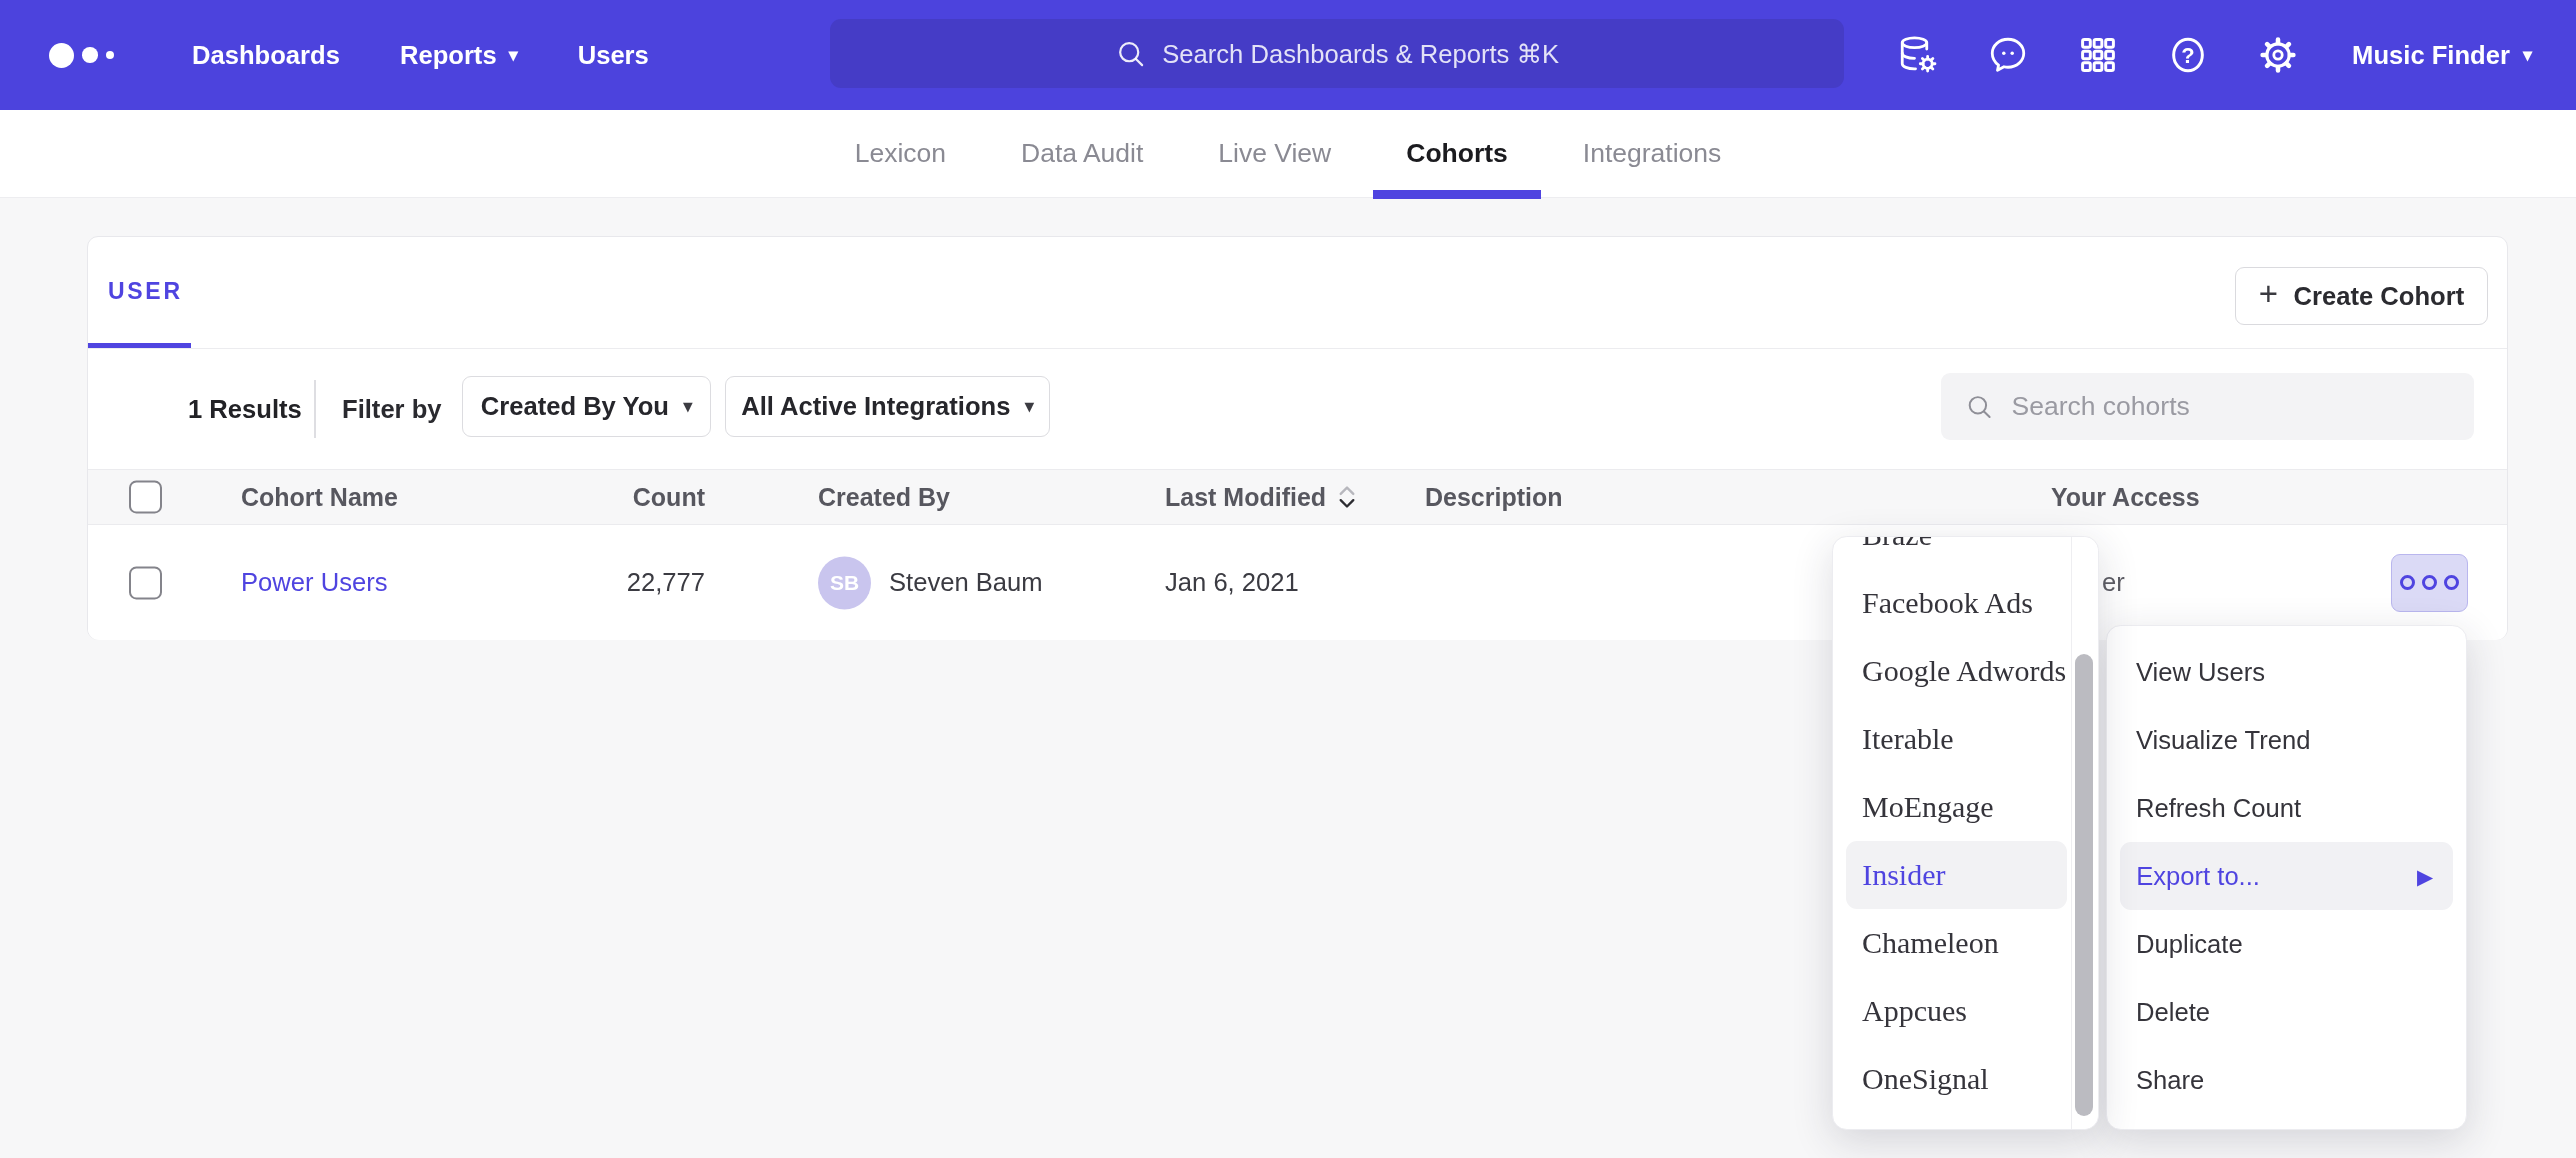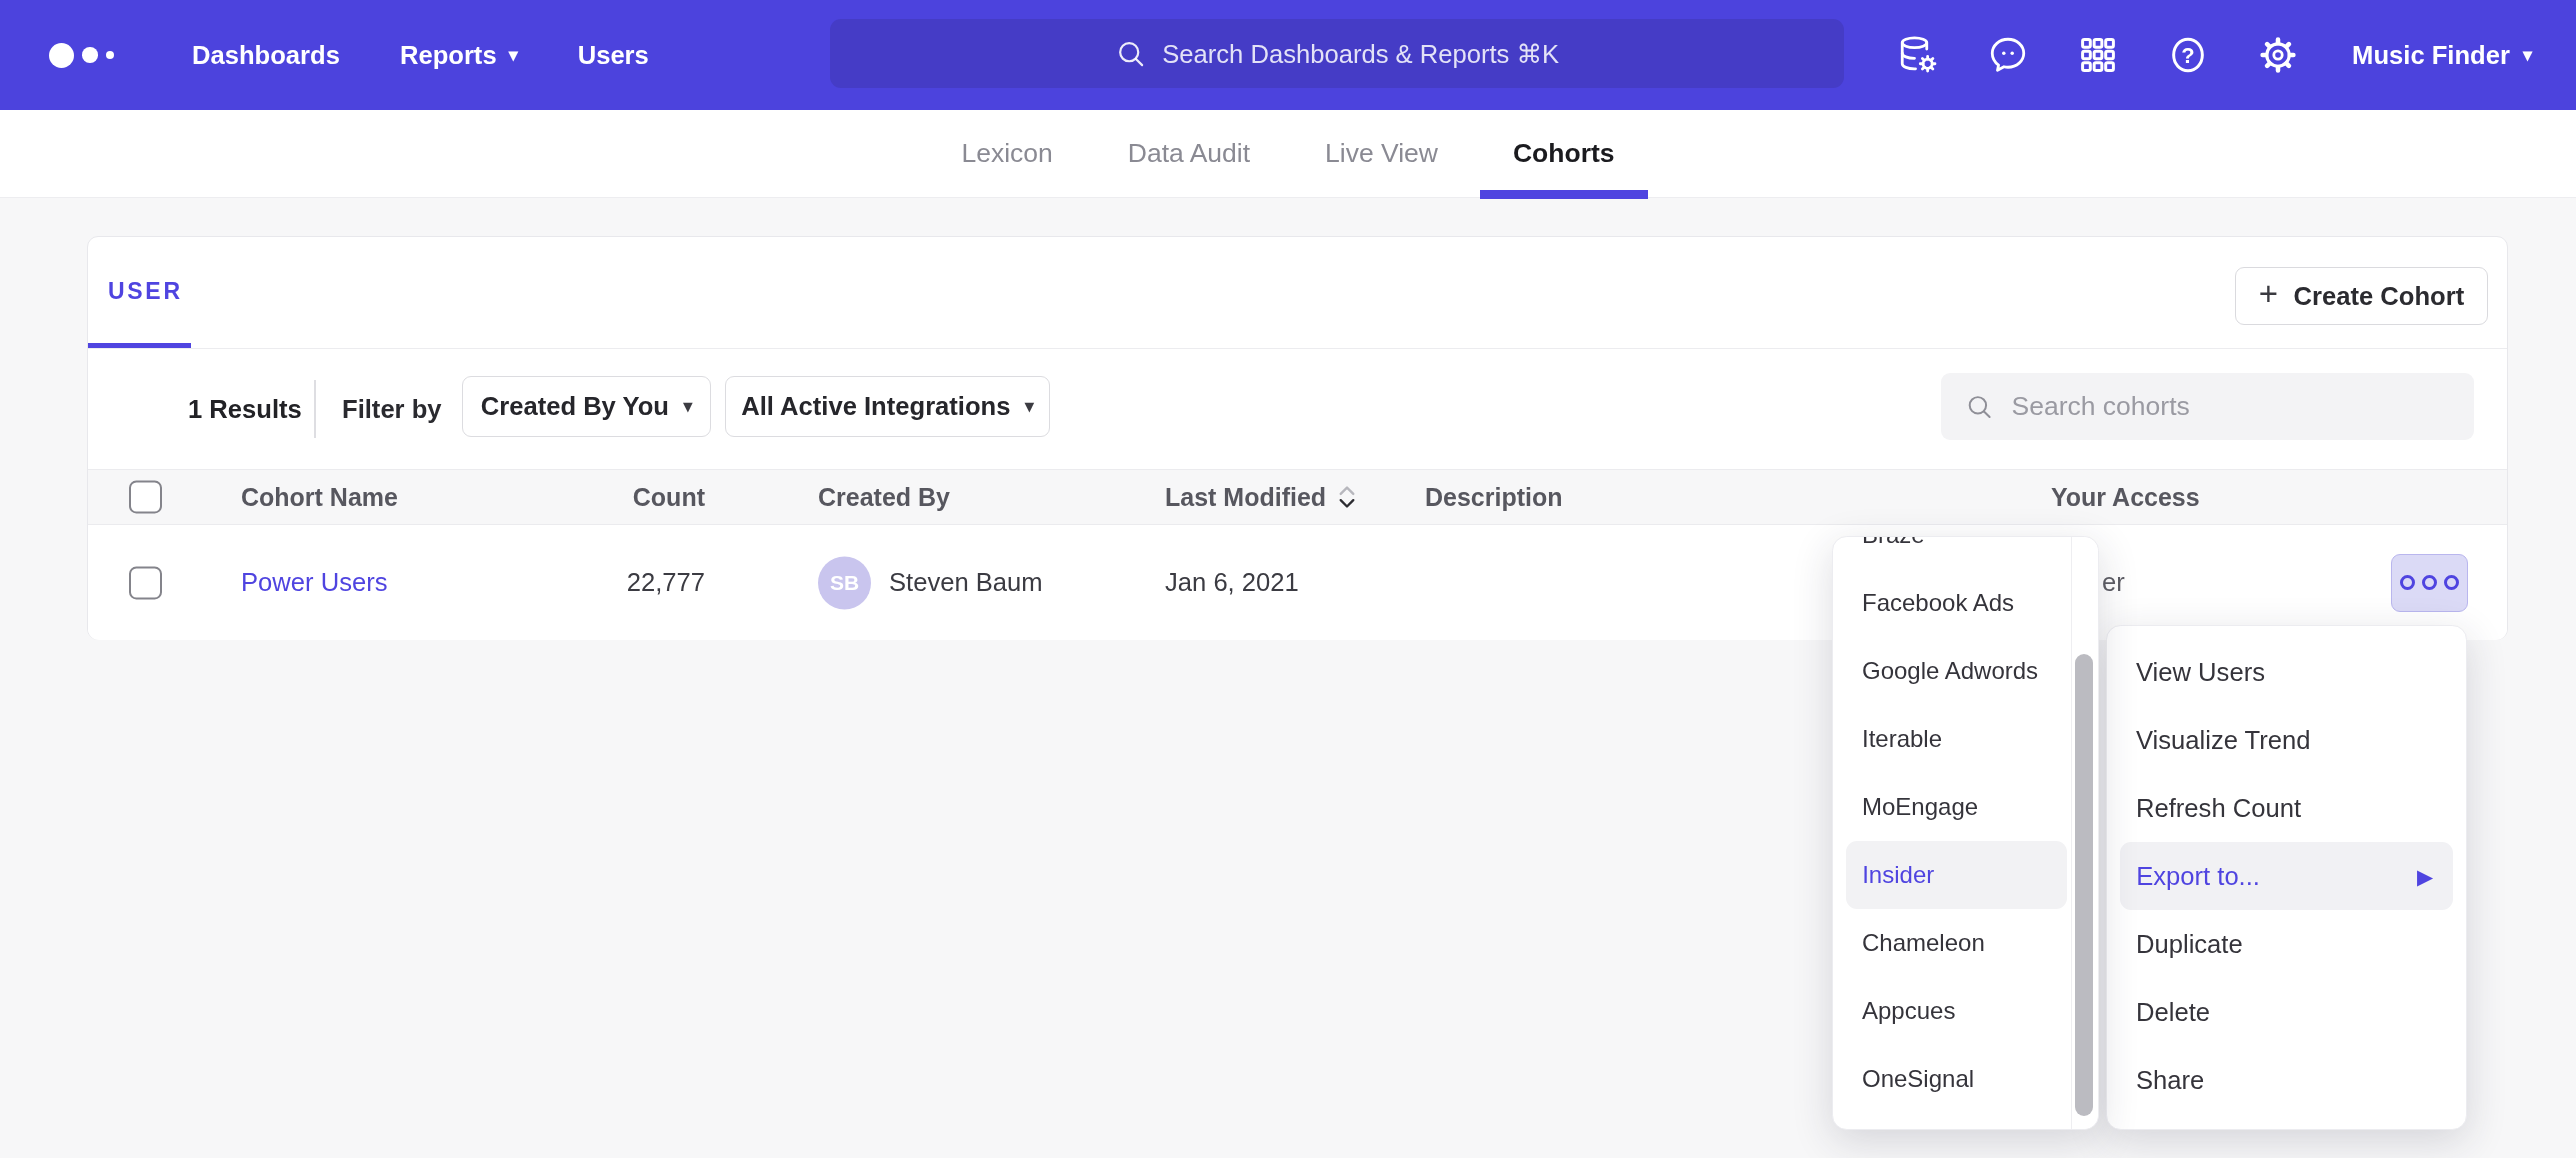--- a/index.html
+++ b/index.html
@@ -79,22 +79,22 @@
   .dots-btn { position: absolute; left: 2303px; top: 50%; transform: translateY(-50%); width: 77px; height: 58px;
               background: #dbdaf6; border: 1.8px solid #b9b6ee; border-radius: 9px; display: flex; align-items: center;
               justify-content: center; gap: 6.4px; cursor: pointer; }
   .ring { width: 15.5px; height: 15.5px; border: 3.7px solid #4f44e0; border-radius: 50%; }
 
   
   .menu { position: absolute; background: #fff; border: 0.9px solid #ececf0; border-radius: 14.6px;
           box-shadow: 0 11px 40px rgba(35,35,60,.16); }
   .submenu { left: 1832px; top: 536px; width: 267px; height: 594px; overflow: hidden; z-index: 6; }
   .submenu .list { position: absolute; left: 0; top: 0; right: 27px; bottom: 0; overflow: hidden; }
-  .mi { height: 68px; display: flex; align-items: center; padding: 0 11px 0 29px; font-size: 24px;
-        color: #35343b; cursor: pointer; white-space: nowrap; }
+  .mi { height: 68px; display: flex; align-items: center; padding: 0 11px 0 29px; font-size: 30px;
+        color: #35343b; cursor: pointer; white-space: nowrap; font-family: Liberation Serif, serif; }
   .mi.clip { margin-top: -36px; }
   .mi.hl { background: #f2f2f4; border-radius: 11px; margin: 0 3.7px 0 12.8px; padding-left: 16.4px; color: #4f44e0; }
   .scroll-gutter { position: absolute; top: 0; right: 0; bottom: 0; width: 27px; border-left: 0.9px solid #eeeef1;
                    border-radius: 0 14.6px 14.6px 0; background: #fff; }
   .thumb { position: absolute; right: 4.6px; top: 117px; width: 18px; height: 462px; background: #bbbbc1;
            border-radius: 9px; cursor: pointer; }
   .contextmenu { left: 2106px; top: 625px; width: 361px; height: 505px; z-index: 5; padding-top: 12px; }
   .cmi { height: 68px; display: flex; align-items: center; padding: 0 22px 0 29px; font-size: 25.6px;
          color: #35343b; cursor: pointer; }
   .cmi.hl { background: #f1f1f4; border-radius: 11px; margin: 0 12.8px; padding: 0 20px 0 16.4px; color: #4f44e0;
@@ -188,20 +188,23 @@
       </div>
     <div class="tab">
         <span>Data Audit</span>
       </div>
     <div class="tab">
         <span>Live View</span>
       </div>
     <div class="tab active">
         <span>Cohorts</span>
       </div>
+    <div class="tab">
+        <span>Integrations</span>
+      </div>
   </div>
 
   <section class="card">
     <div class="user-tab">
         <span>USER</span>
       </div>
     <div class="user-underline"></div>
     <div class="card-divider"></div>
     <button class="create-btn">
       <span class="plus">+</span>

